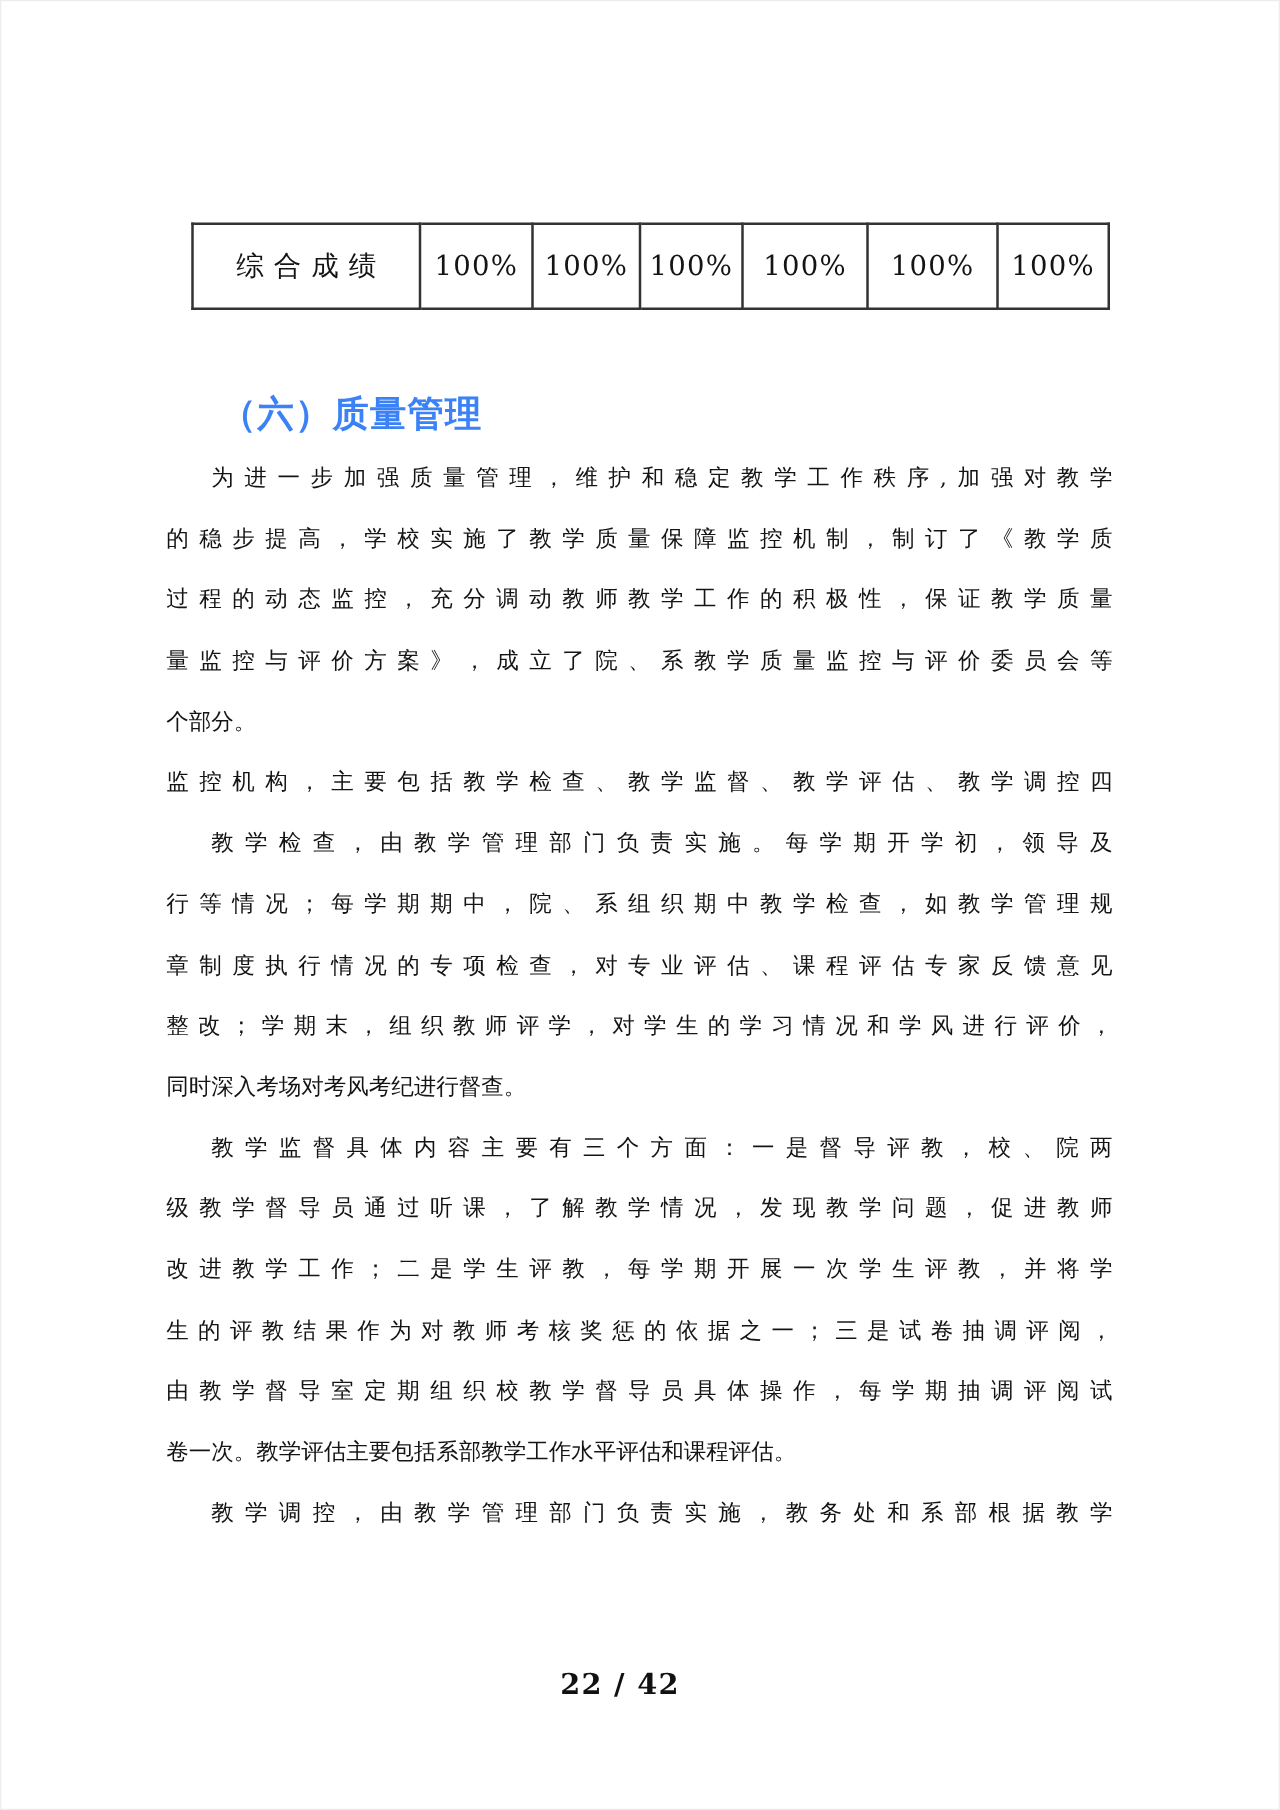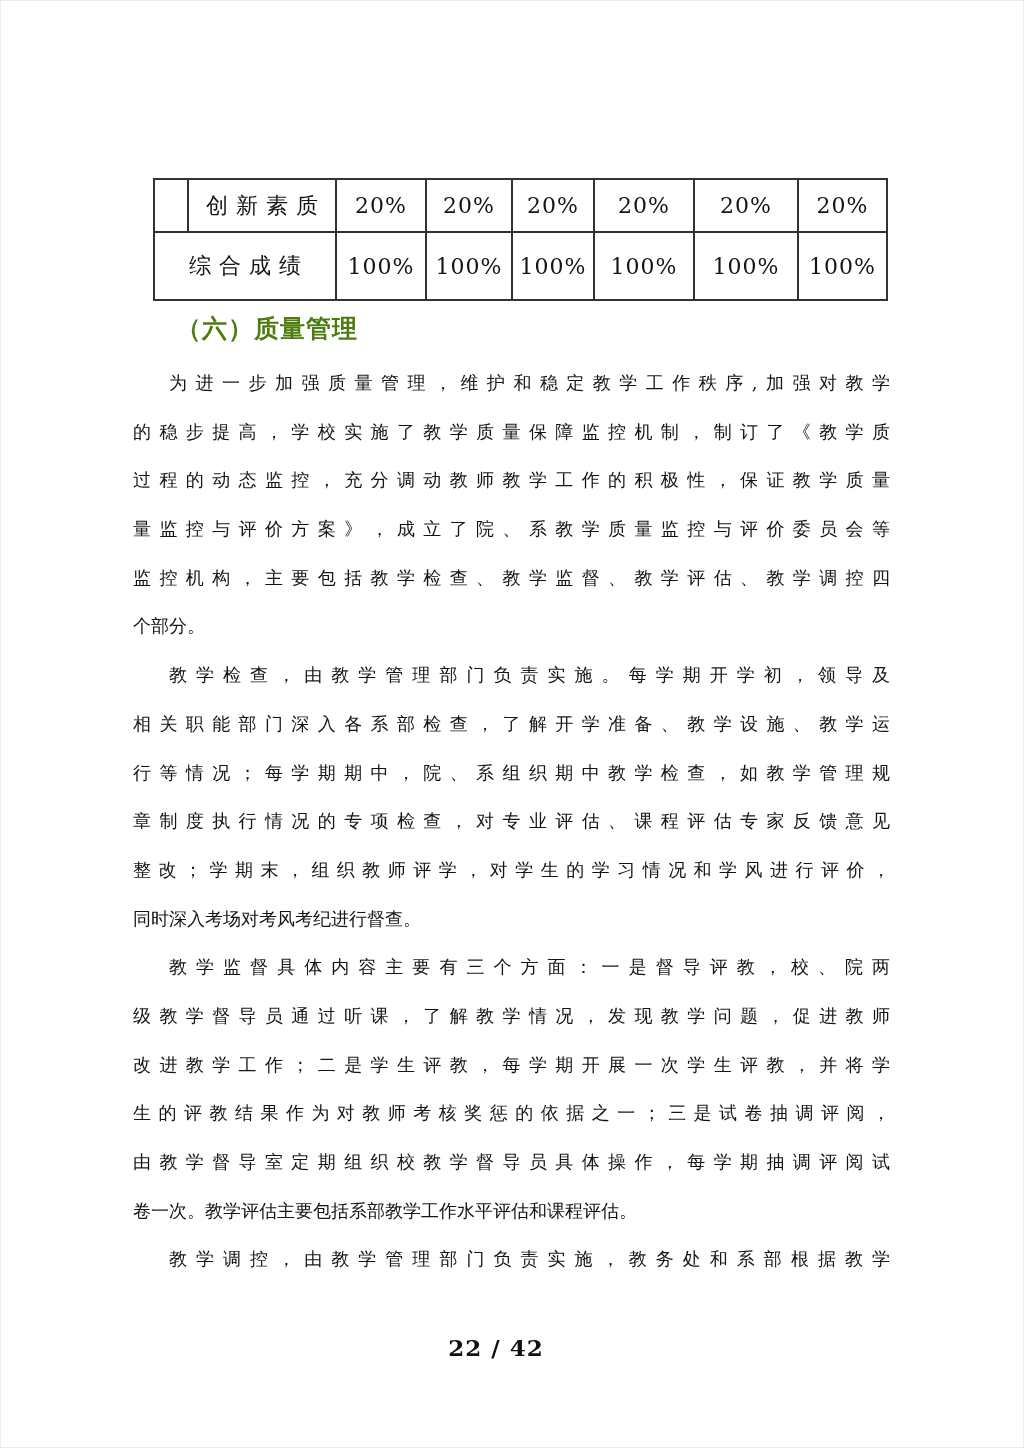--- a/index.html
+++ b/index.html
@@ -37,23 +37,23 @@
   .grade-table td.value-cell { letter-spacing: 1px; }
 
   
   .section-heading {
     position: absolute;
     left: 176px;
     top: 312px;
     margin: 0;
     font-family: "DejaVu Sans", "Liberation Sans", sans-serif;
     font-weight: 700;
-    font-size: 25px;
+    font-size: 29px;
     letter-spacing: 1px;
-    color: #4d7c0f;
+    color: #3b82f6;
     white-space: nowrap;
   }
 
   
   .body-text {
     position: absolute;
     left: 133px;
     top: 359px;
     width: 757px;
     font-size: 18px;
@@ -93,55 +93,44 @@
       <col style="width:34px">
       <col style="width:148px">
       <col style="width:90px">
       <col style="width:86px">
       <col style="width:82px">
       <col style="width:100px">
       <col style="width:104px">
       <col style="width:89px">
     </colgroup>
     <tbody>
-      <tr class="row-top">
-        <td class="empty-cell"></td>
-        <td class="label-cell">创新素质</td>
-        <td class="value-cell">20%</td>
-        <td class="value-cell">20%</td>
-        <td class="value-cell">20%</td>
-        <td class="value-cell">20%</td>
-        <td class="value-cell">20%</td>
-        <td class="value-cell">20%</td>
-      </tr>
       <tr class="row-bottom">
         <td class="label-cell" colspan="2">综合成绩</td>
         <td class="value-cell">100%</td>
         <td class="value-cell">100%</td>
         <td class="value-cell">100%</td>
         <td class="value-cell">100%</td>
         <td class="value-cell">100%</td>
         <td class="value-cell">100%</td>
       </tr>
     </tbody>
   </table>
 
   <h2 class="section-heading">（六）质量管理</h2>
 
   <div class="body-text">
 
     <div class="line para-start">为进一步加强质量管理，维护和稳定教学工作秩序,加强对教学</div>
     <div class="line">的稳步提高，学校实施了教学质量保障监控机制，制订了《教学质</div>
     <div class="line">过程的动态监控，充分调动教师教学工作的积极性，保证教学质量</div>
     <div class="line">量监控与评价方案》，成立了院、系教学质量监控与评价委员会等</div>
+    <div class="line para-end">个部分。</div>
     <div class="line">监控机构，主要包括教学检查、教学监督、教学评估、教学调控四</div>
-    <div class="line para-end">个部分。</div>
 
     <div class="line para-start">教学检查，由教学管理部门负责实施。每学期开学初，领导及</div>
-    <div class="line">相关职能部门深入各系部检查，了解开学准备、教学设施、教学运</div>
     <div class="line">行等情况；每学期期中，院、系组织期中教学检查，如教学管理规</div>
     <div class="line">章制度执行情况的专项检查，对专业评估、课程评估专家反馈意见</div>
     <div class="line">整改；学期末，组织教师评学，对学生的学习情况和学风进行评价，</div>
     <div class="line para-end">同时深入考场对考风考纪进行督查。</div>
 
     <div class="line para-start">教学监督具体内容主要有三个方面：一是督导评教，校、院两</div>
     <div class="line">级教学督导员通过听课，了解教学情况，发现教学问题，促进教师</div>
     <div class="line">改进教学工作；二是学生评教，每学期开展一次学生评教，并将学</div>
     <div class="line">生的评教结果作为对教师考核奖惩的依据之一；三是试卷抽调评阅，</div>
     <div class="line">由教学督导室定期组织校教学督导员具体操作，每学期抽调评阅试</div>

